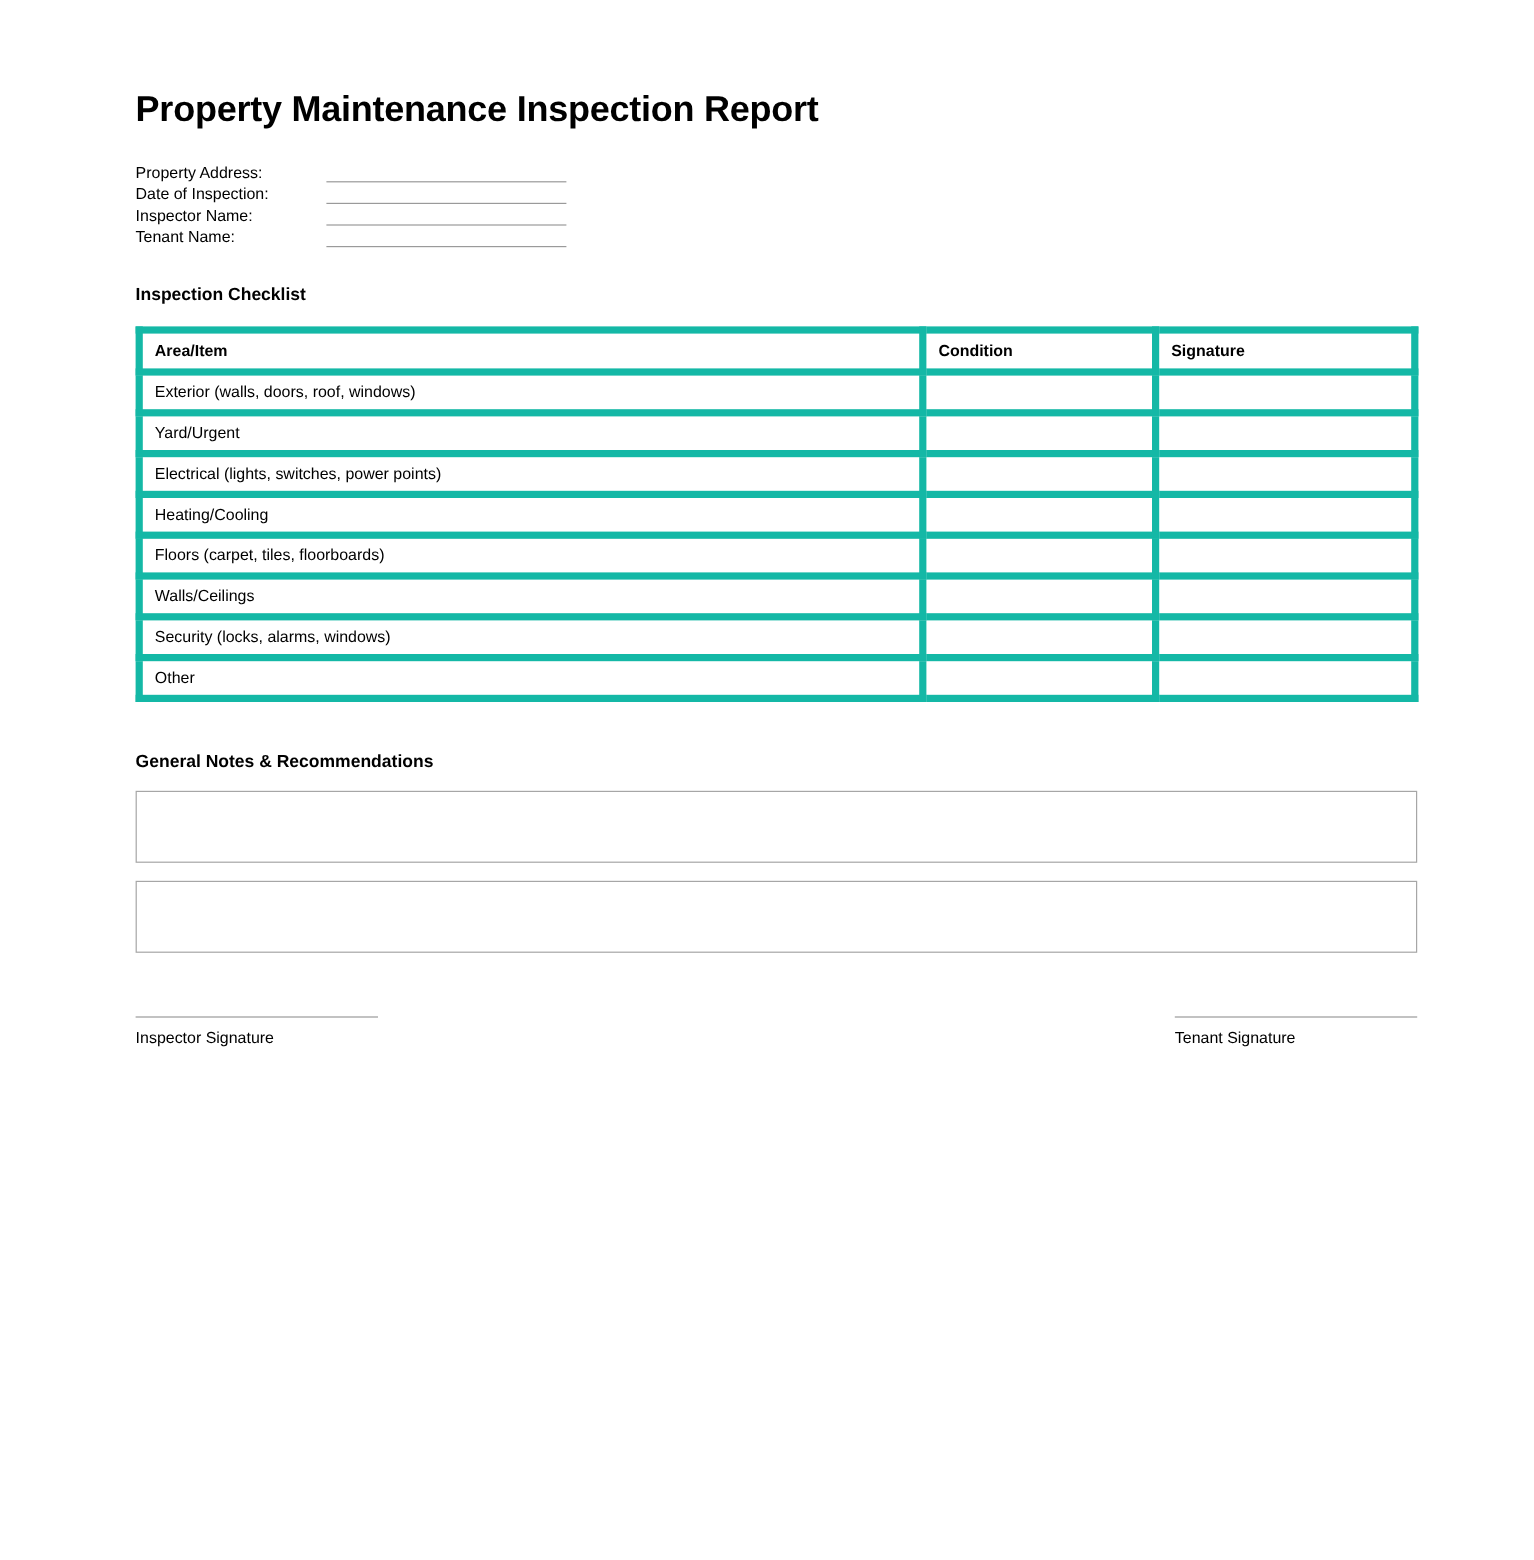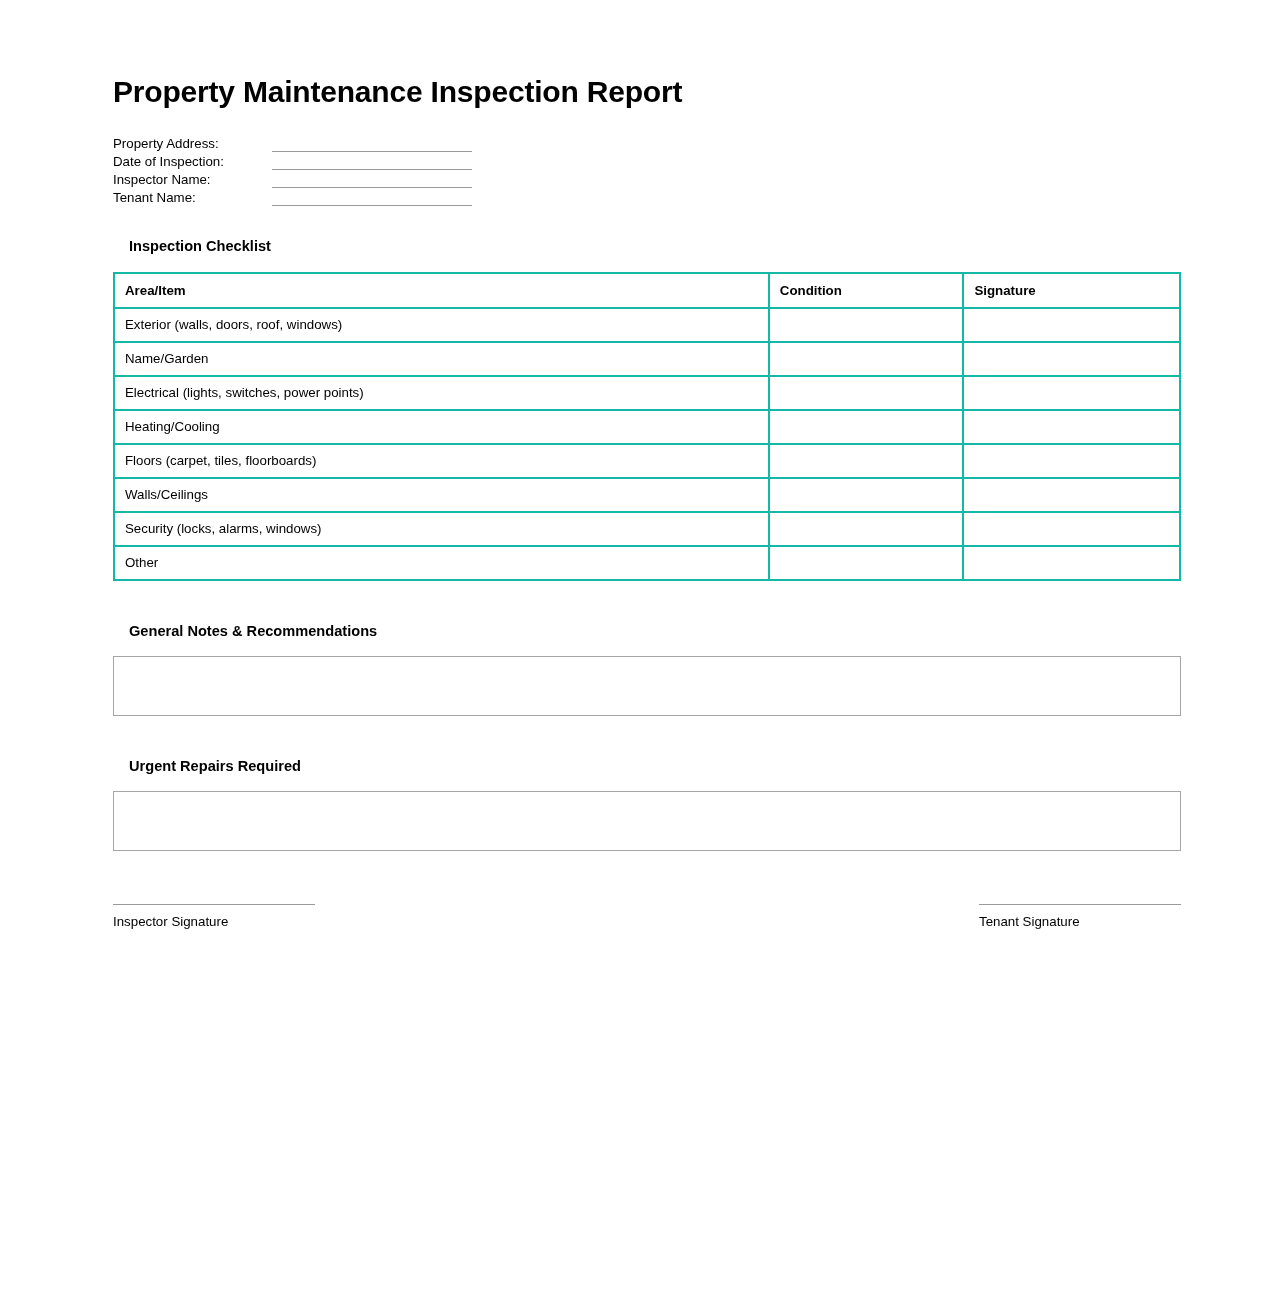--- a/index.html
+++ b/index.html
@@ -60,35 +60,35 @@
     height: 15px;
     border-bottom: 1px solid #9a9a9a;
     box-sizing: border-box;
   }
 
   
   .section-heading {
     font-size: 14.6px;
     font-weight: bold;
     line-height: 18px;
-    margin: 16px;
+    margin: 0;
     color: #000;
   }
   .heading-checklist { margin-top: 31px; }
 
   
   table.checklist {
     border-collapse: collapse;
     width: 1068px;
     margin-top: 17px;
     table-layout: fixed;
   }
   table.checklist th,
   table.checklist td {
-    border: 2px solid #14b8a6;
+    border: 6px solid #14b8a6;
     text-align: left;
     vertical-align: middle;
     font-size: 13.3px;
     line-height: 16px;
     padding: 0 0 0 10px;
     height: 34px;
     box-sizing: border-box;
     color: #000;
   }
   table.checklist th {
@@ -174,21 +174,21 @@
           <th class="col-comm">Signature</th>
         </tr>
       </thead>
       <tbody>
         <tr>
           <td class="col-area">Exterior (walls, doors, roof, windows)</td>
           <td class="col-cond"></td>
           <td class="col-comm"></td>
         </tr>
         <tr>
-          <td class="col-area">Name/Garden</td>
+          <td class="col-area">Yard/Urgent</td>
           <td class="col-cond"></td>
           <td class="col-comm"></td>
         </tr>
         <tr>
           <td class="col-area">Electrical (lights, switches, power points)</td>
           <td class="col-cond"></td>
           <td class="col-comm"></td>
         </tr>
         <tr>
           <td class="col-area">Heating/Cooling</td>
@@ -214,21 +214,20 @@
           <td class="col-area">Other</td>
           <td class="col-cond"></td>
           <td class="col-comm"></td>
         </tr>
       </tbody>
     </table>
 
     <h2 class="section-heading heading-notes">General Notes &amp; Recommendations</h2>
     <div class="bigbox"></div>
 
-    <h2 class="section-heading heading-urgent">Urgent Repairs Required</h2>
     <div class="bigbox"></div>
 
     <div class="sig-row">
       <div class="sig-block">
         <div class="sig-line"></div>
         <div class="sig-caption">Inspector Signature</div>
       </div>
       <div class="sig-block right">
         <div class="sig-line"></div>
         <div class="sig-caption">Tenant Signature</div>

